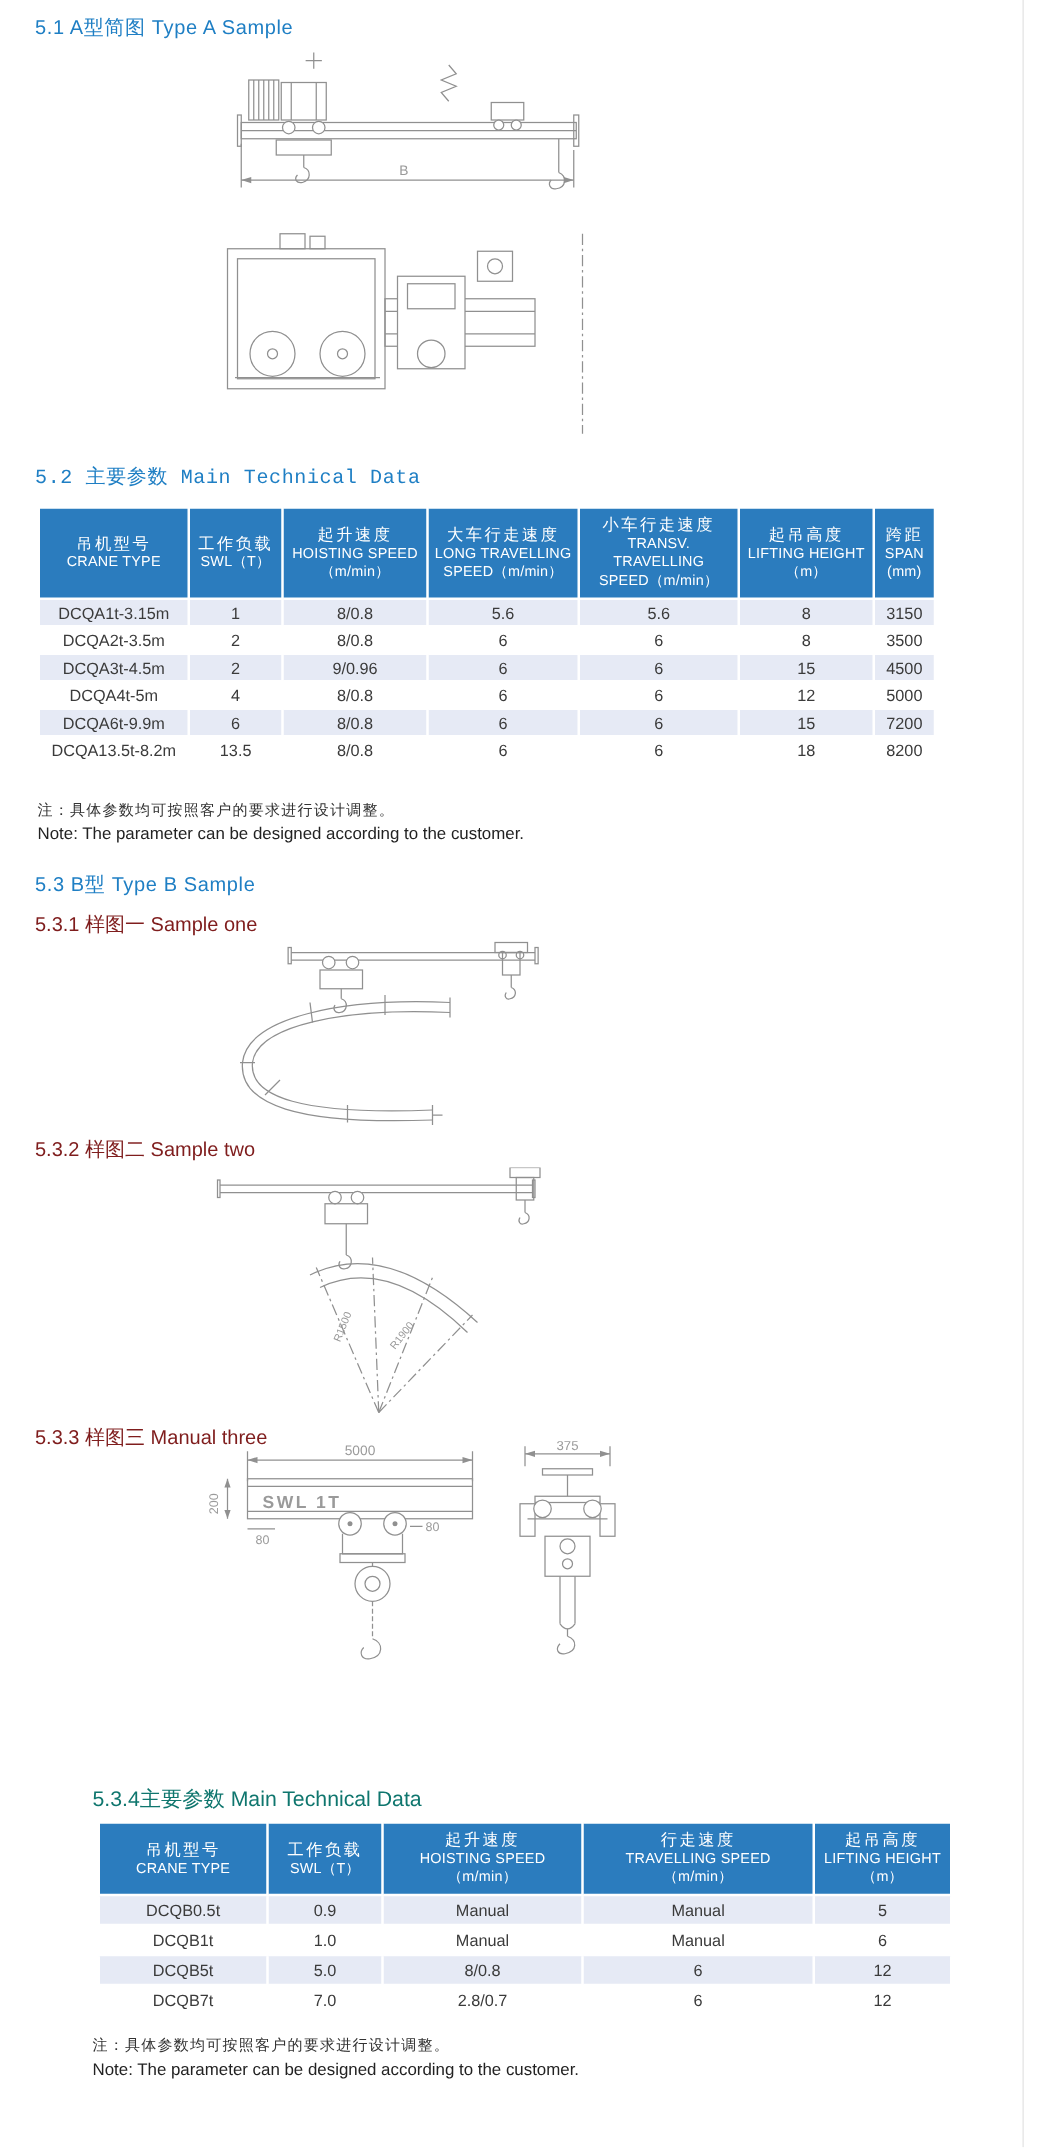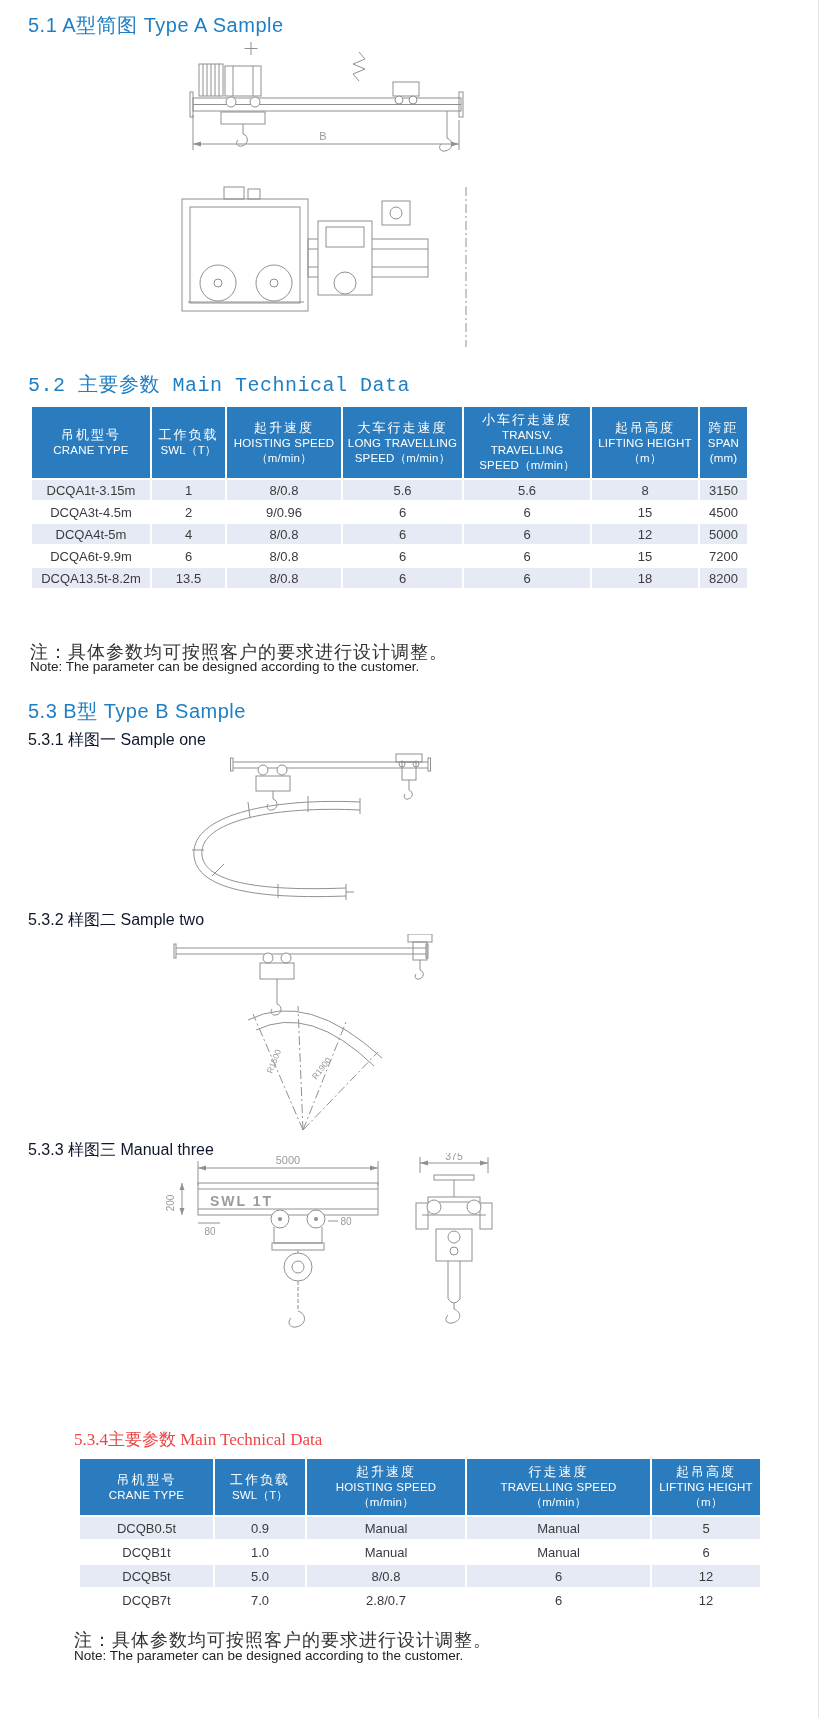--- a/index.html
+++ b/index.html
@@ -1,22 +1,22 @@
 <!DOCTYPE html>
 <html><head>
 <meta charset="utf-8">
 <style>
   html,body{margin:0;padding:0;background:#fff;}
   .page{position:relative;width:830px;height:1718px;background:#ffffff;overflow:hidden;
         font-family:"Liberation Sans",sans-serif;}
   .abs{position:absolute;}
-  .h-blue{color:#1f7fc4;font-size:20px;letter-spacing:0.5px;white-space:nowrap;}
-  .h-sub{color:#0f172a;font-size:16px;white-space:nowrap;}
-  .h-serif{color:#ef4444;font-size:17px;font-family:Liberation Serif, serif;white-space:nowrap;}
-  .note-zh{color:#333;font-size:18px;letter-spacing:1px;white-space:nowrap;}
+  .h-blue{color:#1f7fc4;font-size:16px;letter-spacing:0.5px;white-space:nowrap;}
+  .h-sub{color:#7f1d1d;font-size:16px;white-space:nowrap;}
+  .h-serif{color:#0f766e;font-size:17px;font-family:Liberation Sans, sans-serif;white-space:nowrap;}
+  .note-zh{color:#333;font-size:12px;letter-spacing:1px;white-space:nowrap;}
   .note-en{color:#222;font-size:13.5px;white-space:nowrap;}
   table.datatable{border-collapse:collapse;table-layout:fixed;}
   table.datatable th{background:#2b7cbe;color:#fff;font-weight:normal;border:2px solid #fff;
         vertical-align:middle;padding:5px 1px;}
   table.datatable th .l1{font-size:13px;letter-spacing:2px;line-height:16px;text-align:center;}
   table.datatable th .l2{font-size:11.5px;letter-spacing:0.2px;line-height:15px;text-align:center;}
   table.datatable td{border:2px solid #fff;height:21px;text-align:center;font-size:13px;
         color:#3b3b3b;padding:0 2px;}
   #tableA td{height:20px;}
   #tableB td{height:22px;}
@@ -138,20 +138,29 @@
       </thead>
       <tbody>
         <tr>
           <td>DCQA1t-3.15m</td>
           <td>1</td>
           <td>8/0.8</td>
           <td>5.6</td>
           <td>5.6</td>
           <td>8</td>
           <td>3150</td>
+        </tr>
+        <tr>
+          <td>DCQA2t-3.5m</td>
+          <td>2</td>
+          <td>8/0.8</td>
+          <td>6</td>
+          <td>6</td>
+          <td>8</td>
+          <td>3500</td>
         </tr>
         <tr>
           <td>DCQA3t-4.5m</td>
           <td>2</td>
           <td>9/0.96</td>
           <td>6</td>
           <td>6</td>
           <td>15</td>
           <td>4500</td>
         </tr>

